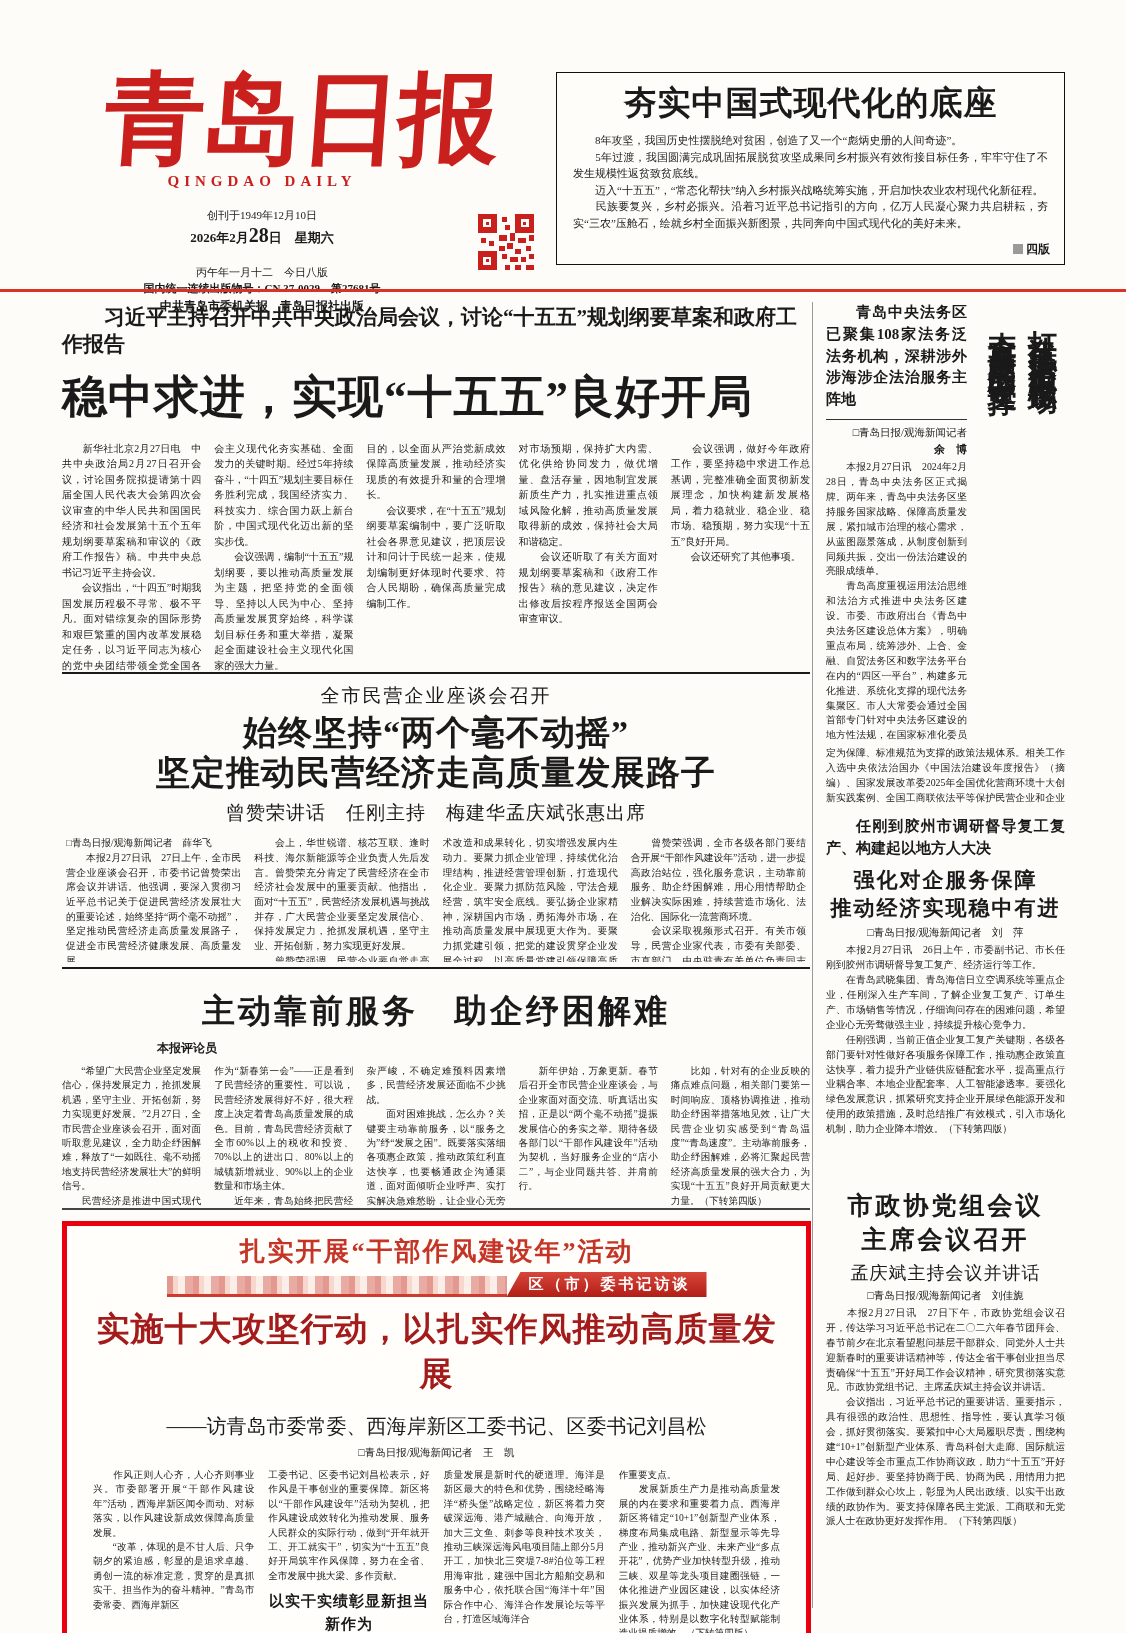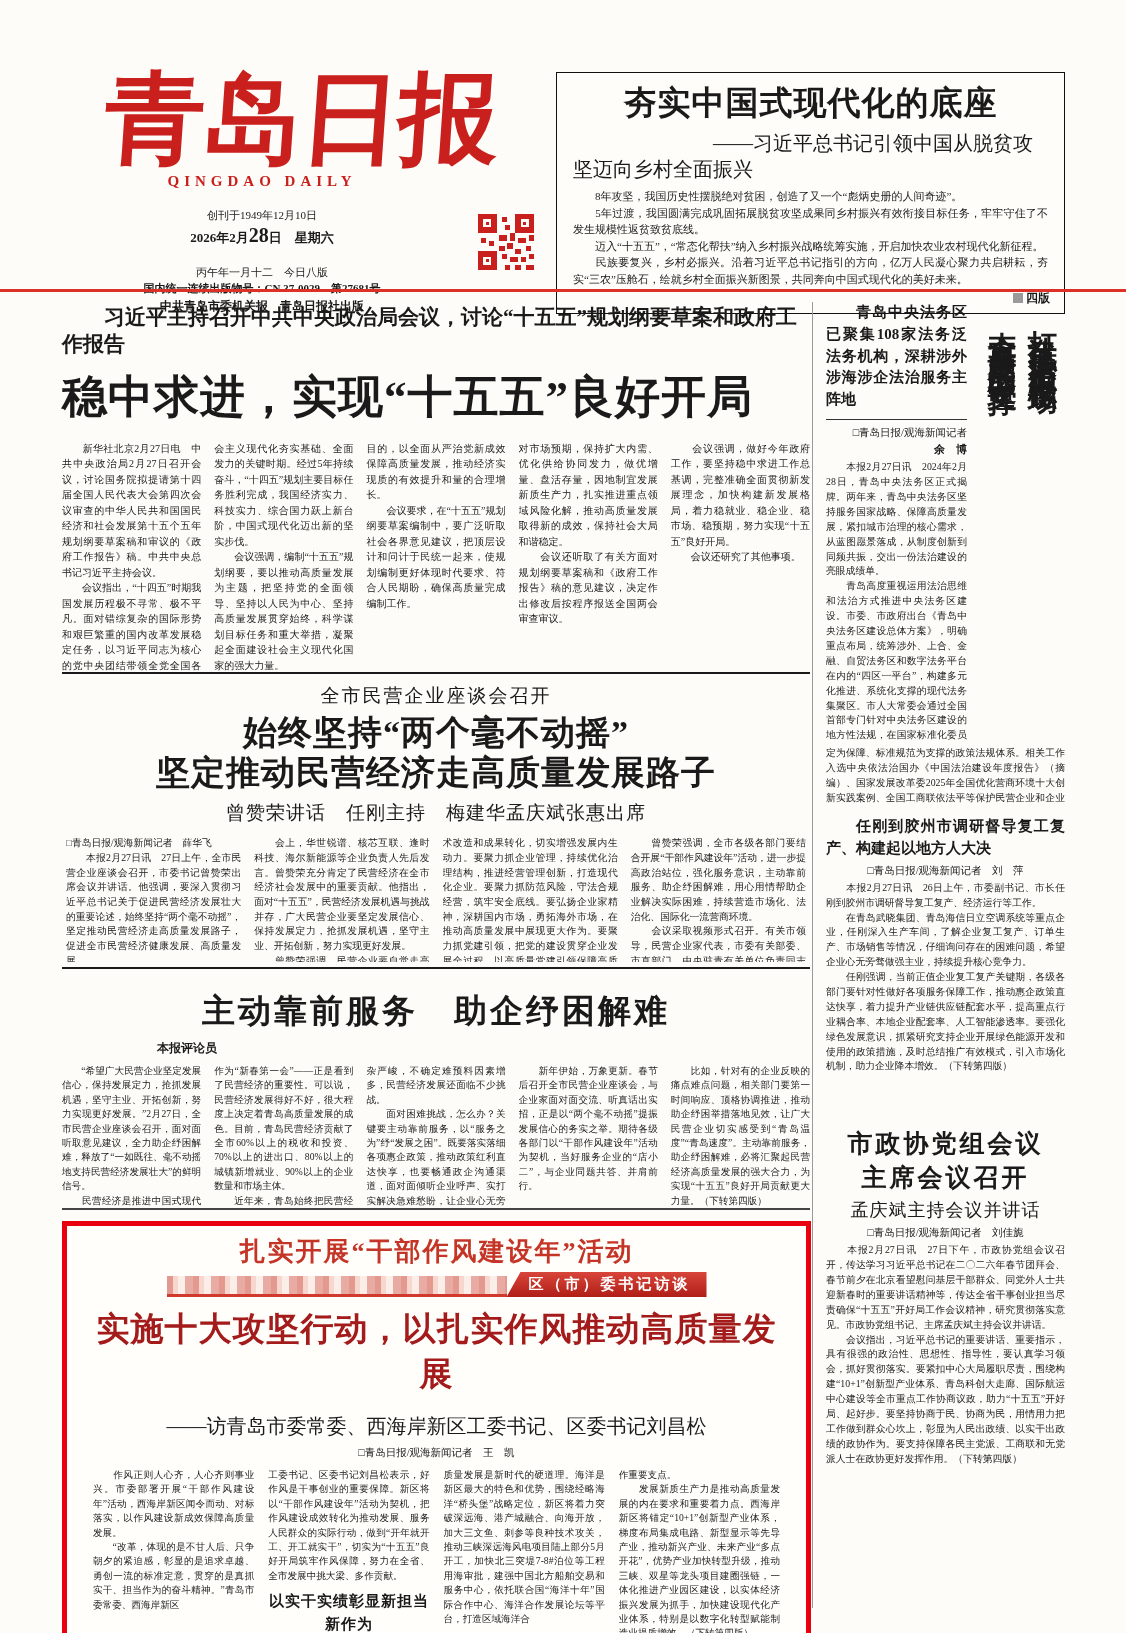--- a/index.html
+++ b/index.html
@@ -15,21 +15,21 @@
   .logo{font-size:100px;line-height:1.05;font-weight:bold;color:#c9201e;letter-spacing:-2px;transform:skewX(-4deg);font-family:"DejaVu Serif","Liberation Serif",serif;}
   .m-en{color:#c9201e;font-weight:bold;font-size:15px;letter-spacing:5px;margin-top:2px;font-family:"Liberation Serif",serif;}
   .m-line{font-size:11px;margin-top:18px;color:#222;}
   .m-date{font-size:13px;font-weight:bold;margin-top:1px;}
   .m-date .day{font-size:20px;}
   .m-issue{font-size:11px;font-weight:bold;margin-top:1px;}
   .m-pub{font-size:12px;font-weight:bold;margin-top:2px;}
   .m-info{padding-right:78px;}
   #qr{right:6px;top:148px;width:56px;height:56px;}
   
-  #topbox{left:556px;top:72px;width:509px;height:242px;border:1px solid #111;box-sizing:border-box;padding:8px 16px 2px;background:#fefdf9;}
+  #topbox{left:556px;top:72px;width:509px;height:193px;border:1px solid #111;box-sizing:border-box;padding:8px 16px 2px;background:#fefdf9;}
   .tb-headline{font-size:33px;font-weight:bold;text-align:center;letter-spacing:1px;}
   .tb-sub{font-size:20px;line-height:1.3;margin-top:4px;text-indent:7em;}
   .tb-body{font-size:11px;line-height:1.5;margin-top:6px;}
   .tb-marker{position:absolute;right:14px;bottom:6px;font-size:12px;font-weight:bold;}
   .tb-marker .sq{display:inline-block;width:10px;height:10px;background:#9a9a9a;margin-right:3px;vertical-align:-1px;}
   #redline{left:0;top:289px;width:1126px;height:3px;background:#dd3128;}
   
   #mainart{left:62px;top:304px;width:748px;}
   .ma-kicker{font-size:21px;line-height:1.3;font-weight:600;text-indent:2em;}
   .ma-headline{font-size:45px;font-weight:bold;letter-spacing:1px;margin-top:8px;white-space:nowrap;}
@@ -136,21 +136,20 @@
           <rect x="19" y="15" width="2" height="2"></rect>
           <rect x="10" y="19" width="2" height="2"></rect>
           <rect x="14" y="19" width="2" height="2"></rect>
           <rect x="18" y="19" width="3" height="2"></rect>
       </g>
     </svg>
   </div>
 
   <div class="abs" id="topbox">
     <div class="tb-headline">夯实中国式现代化的底座</div>
-    <div class="tb-sub">——习近平总书记引领中国从脱贫攻坚迈向乡村全面振兴</div>
     <div class="tb-body pre just">　　8年攻坚，我国历史性摆脱绝对贫困，创造了又一个“彪炳史册的人间奇迹”。
 　　5年过渡，我国圆满完成巩固拓展脱贫攻坚成果同乡村振兴有效衔接目标任务，牢牢守住了不发生规模性返贫致贫底线。
 　　迈入“十五五”，“常态化帮扶”纳入乡村振兴战略统筹实施，开启加快农业农村现代化新征程。
 　　民族要复兴，乡村必振兴。沿着习近平总书记指引的方向，亿万人民凝心聚力共启耕耘，夯实“三农”压舱石，绘就乡村全面振兴新图景，共同奔向中国式现代化的美好未来。</div>
     <div class="tb-marker"><span class="sq"></span><span>四版</span></div>
   </div>
 
   <div class="abs" id="redline"></div>
 
   <div class="abs" id="mainart">
@@ -186,20 +185,22 @@
         <div class="rA-vert">
           <span>打造优质法治资源『强磁场』</span>
           <span>夯实高质量发展的『硬支撑』</span>
         </div>
       </div>
       <div class="rA-tail pre just">定为保障、标准规范为支撑的政策法规体系。相关工作入选中央依法治国办《中国法治建设年度报告》（摘编）、国家发展改革委2025年全国优化营商环境十大创新实践案例、全国工商联依法平等保护民营企业和企业家合法权益协同实践案例、全省涉外法治建设典型案例等。（下转第四版）</div>
     </div>
 
     <div class="rB">
       <div class="rB-kicker just">任刚到胶州市调研督导复工复产、构建起以地方人大决</div>
+      <div class="rB-headline pre">强化对企服务保障
+推动经济实现稳中有进</div>
       <div class="rB-byline">□青岛日报/观海新闻记者　刘　萍</div>
       <div class="rB-body pre just">　　本报2月27日讯　26日上午，市委副书记、市长任刚到胶州市调研督导复工复产、经济运行等工作。
 　　在青岛武晓集团、青岛海信日立空调系统等重点企业，任刚深入生产车间，了解企业复工复产、订单生产、市场销售等情况，仔细询问存在的困难问题，希望企业心无旁骛做强主业，持续提升核心竞争力。
 　　任刚强调，当前正值企业复工复产关键期，各级各部门要针对性做好各项服务保障工作，推动惠企政策直达快享，着力提升产业链供应链配套水平，提高重点行业耦合率、本地企业配套率、人工智能渗透率。要强化绿色发展意识，抓紧研究支持企业开展绿色能源开发和使用的政策措施，及时总结推广有效模式，引入市场化机制，助力企业降本增效。（下转第四版）</div>
     </div>
 
     <div class="rC">
       <div class="rC-headline pre">市政协党组会议
 主席会议召开</div>
       <div class="rC-sub">孟庆斌主持会议并讲话</div>

